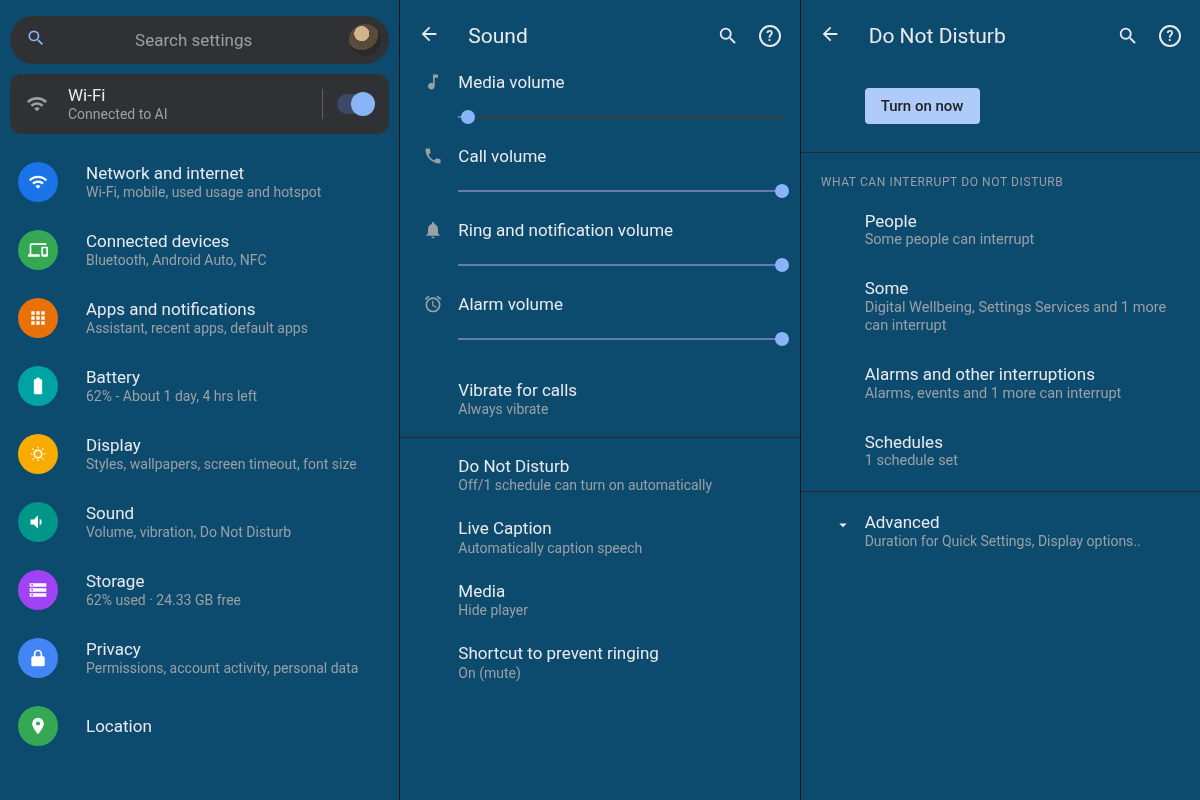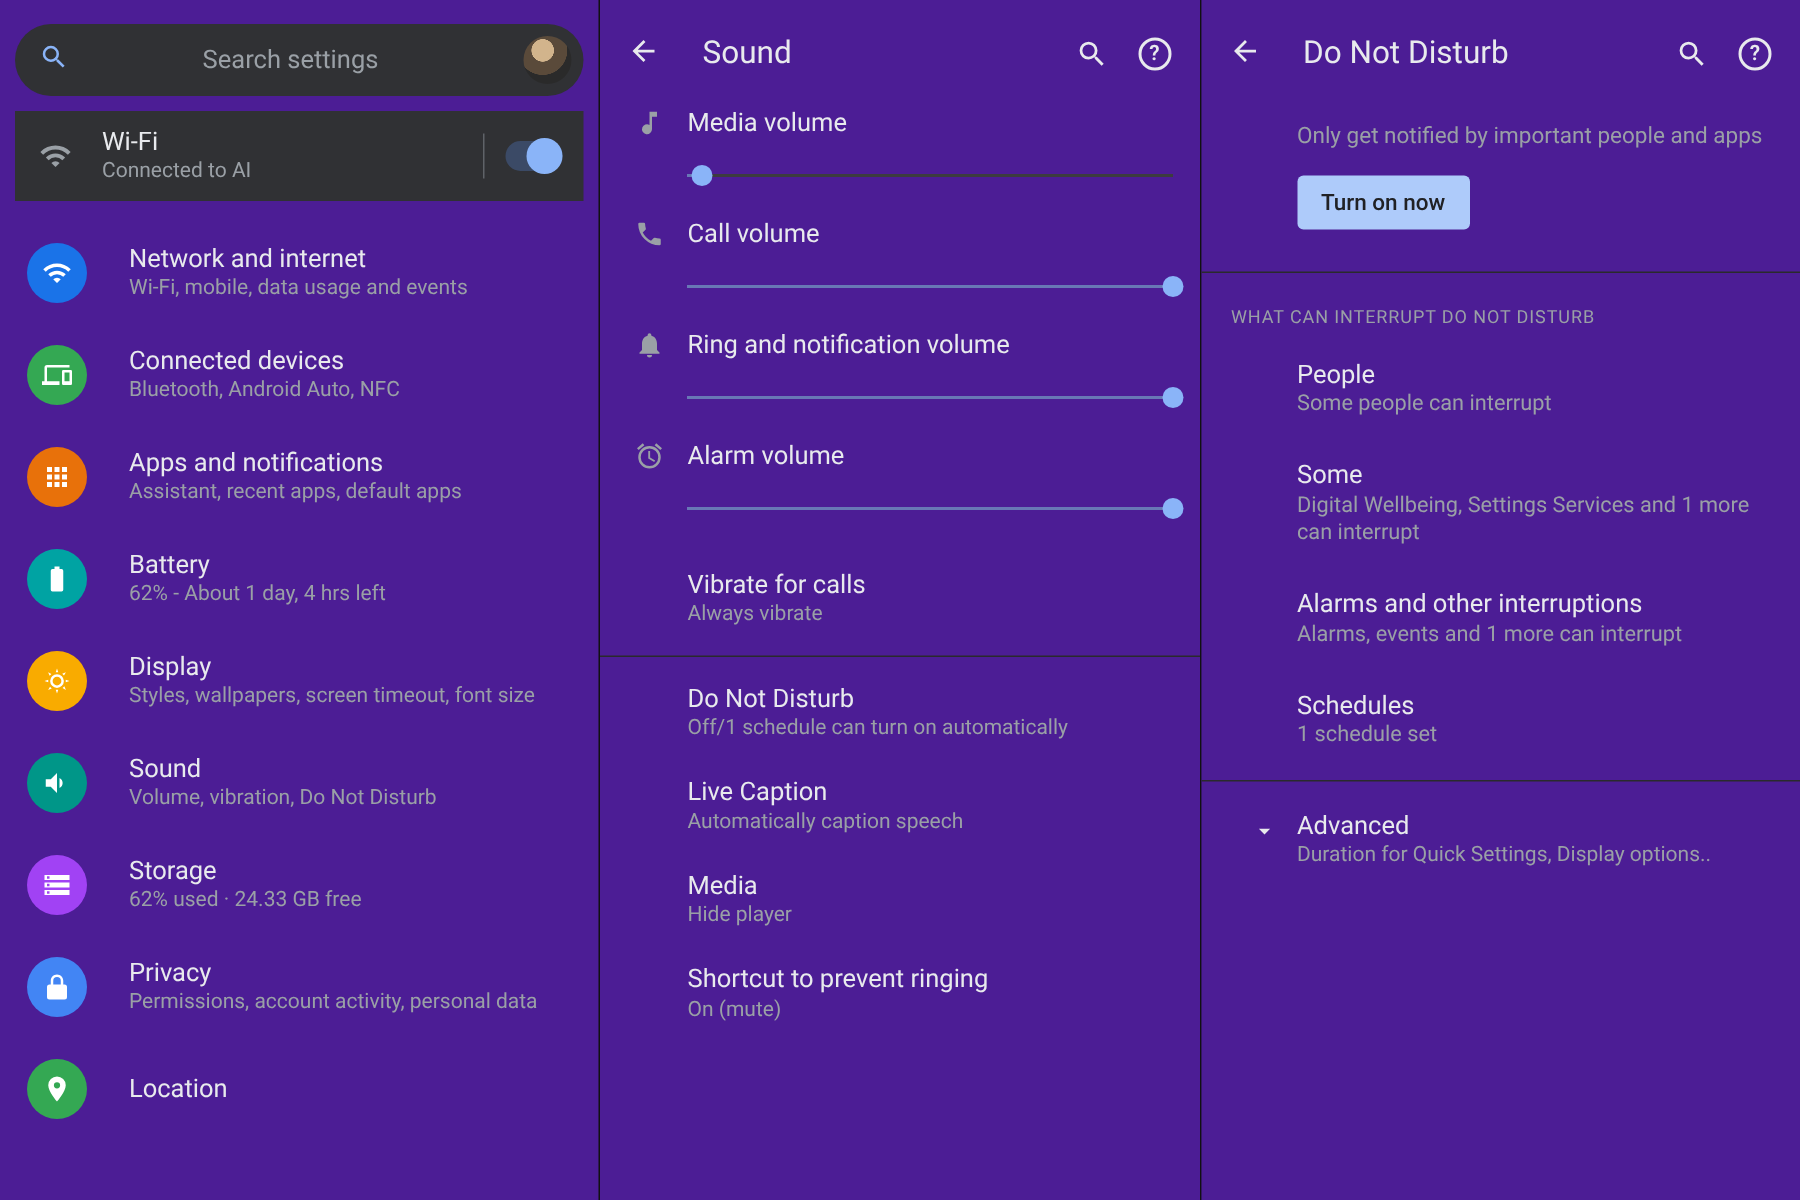--- a/index.html
+++ b/index.html
@@ -1,27 +1,27 @@
 <!DOCTYPE html>
 <html><head>
 <meta charset="utf-8">
 <style>
   * { box-sizing: border-box; margin: 0; padding: 0; }
   html, body { width: 1200px; height: 800px; background: #000; font-family: Roboto, "Helvetica Neue", Arial, sans-serif; color: #e8eaed; overflow: hidden; }
   .screens { display: flex; width: 1200px; height: 800px; }
-  .screen { flex: 1 1 0; height: 800px; background: #4c1d95; position: relative; overflow: hidden; border-right: 1px solid #111; }
+  .screen { flex: 1 1 0; height: 800px; background: #0c4a6e; position: relative; overflow: hidden; border-right: 1px solid #111; }
   .screen:last-child { border-right: none; }
 
   
   .search-row { margin: 16px 10px 10px 10px; height: 48px; background: #303134; border-radius: 24px; display: flex; align-items: center; padding: 0 8px 0 16px; }
   .search-icon svg { width: 20px; height: 20px; fill: #8ab4f8; }
   .search-placeholder { flex: 1; text-align: center; color: #9aa0a6; font-size: 17px; }
   .avatar { width: 32px; height: 32px; border-radius: 50%; background: radial-gradient(circle at 40% 30%, #d2b48c 0 25%, #5a4a3a 26% 55%, #2a2a2a 56% 100%); margin-left: 8px; }
 
-  .wifi-card { margin: 0 10px 14px 10px; height: 60px; background: #303134; border-radius: 0; display: flex; align-items: center; padding: 0 14px; }
+  .wifi-card { margin: 0 10px 14px 10px; height: 60px; background: #303134; border-radius: 12px; display: flex; align-items: center; padding: 0 14px; }
   .wifi-left-icon { width: 26px; display: flex; justify-content: center; }
   .wifi-left-icon svg { width: 22px; height: 22px; fill: #9aa0a6; }
   .wifi-text { flex: 1; margin-left: 18px; }
   .title { font-size: 17px; color: #e8eaed; line-height: 1.2; }
   .sub { font-size: 14px; color: #9aa0a6; line-height: 1.3; }
   .wifi-sep { width: 1px; height: 30px; background: #5f6368; margin: 0 14px; }
   .toggle { width: 38px; height: 20px; border-radius: 10px; background: #3b4a66; position: relative; }
   .toggle .knob { position: absolute; right: 0; top: -2px; width: 24px; height: 24px; border-radius: 50%; background: #8ab4f8; }
 
   .settings-list { }
@@ -150,21 +150,21 @@
 
     <div class="settings-list" id="settings-list">
         <div class="s-item">
           <span class="s-icon" style="background:#1a73e8">
             <svg viewBox="0 0 24 24">
               <use href="#i-wifi"></use>
             </svg>
           </span>
           <div class="s-text">
             <div class="title">Network and internet</div>
-            <div class="sub">Wi-Fi, mobile, data usage and events</div>
+            <div class="sub">Wi-Fi, mobile, used usage and hotspot</div>
           </div>
         </div>
         <div class="s-item">
           <span class="s-icon" style="background:#34a853">
             <svg viewBox="0 0 24 24">
               <use href="#i-devices"></use>
             </svg>
           </span>
           <div class="s-text">
             <div class="title">Connected devices</div>
@@ -360,21 +360,20 @@
       <span class="topbar-title">Do Not Disturb</span>
       <span class="topbar-icon">
           <svg viewBox="0 0 24 24">
             <use href="#i-search"></use>
           </svg>
         </span>
       <span class="topbar-icon">
           <span class="help-circle">?</span>
         </span>
     </div>
-    <div class="dnd-intro">Only get notified by important people and apps</div>
     <div class="dnd-btn-wrap">
       <span class="dnd-btn">Turn on now</span>
     </div>
     <div class="hr"></div>
     <div class="section-head">What can interrupt Do Not Disturb</div>
     <div id="dnd-items">
         <div class="dnd-item">
           <div class="title">People</div>
           <div class="sub">Some people can interrupt</div>
         </div>

